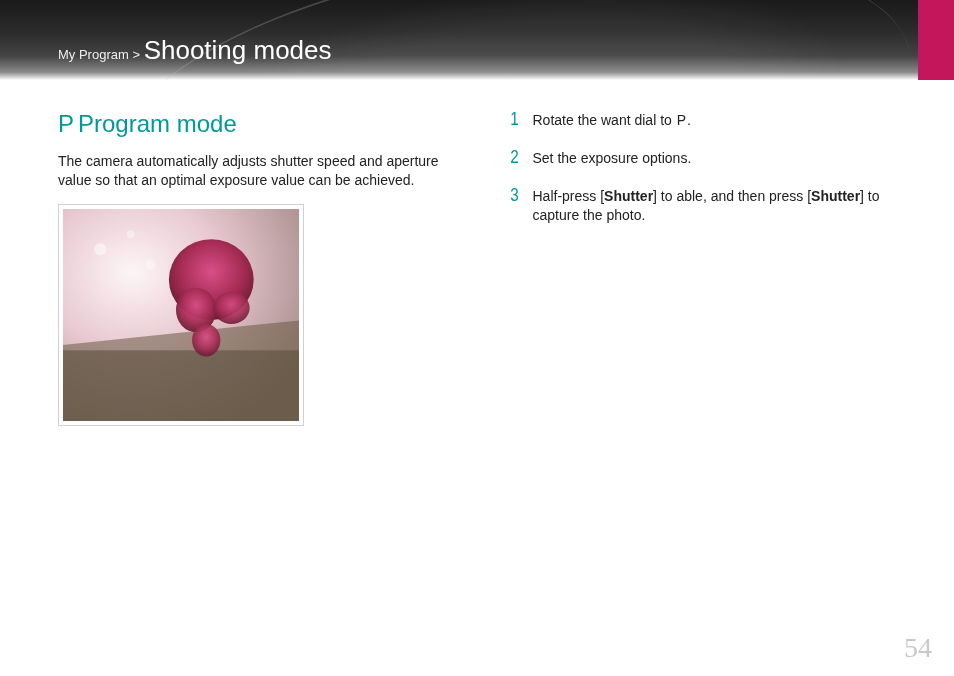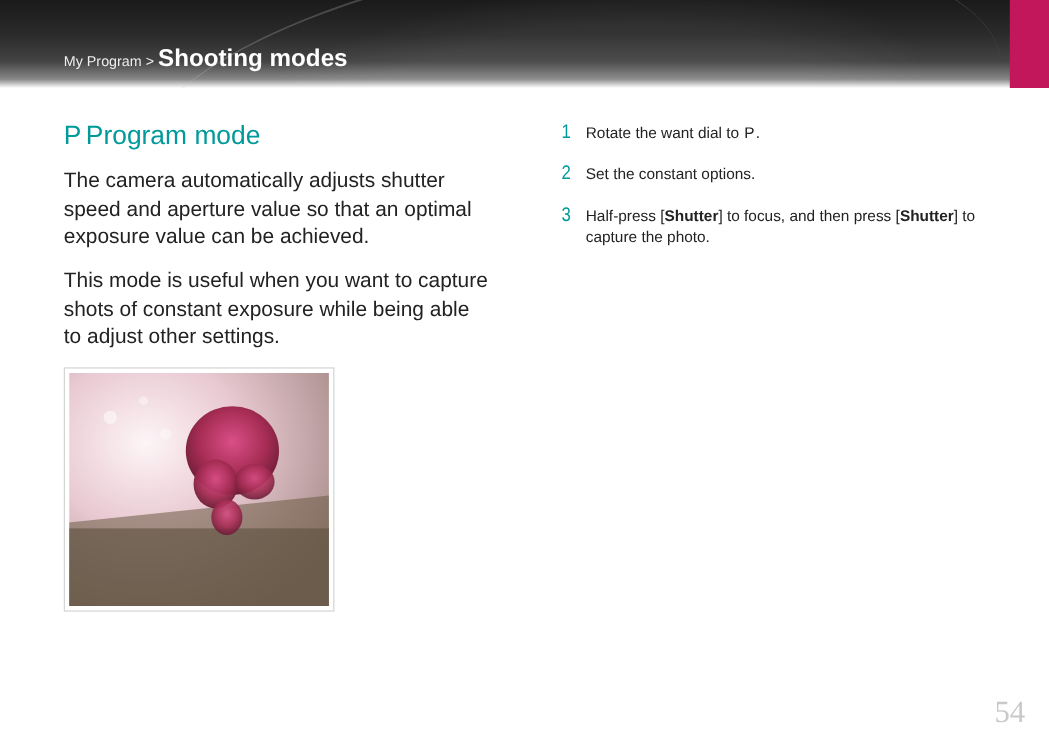--- a/index.html
+++ b/index.html
@@ -18,33 +18,33 @@
     transform: rotate(-8deg);
   }
   .tab {
     position: absolute; top: 0; right: 0; width: 36px; height: 80px;
     background: #c2185b;
   }
   .breadcrumb {
     position: absolute; left: 58px; bottom: 14px;
     color: #eee; font-size: 13px;
   }
-  .breadcrumb .section { font-size: 22px; font-weight: 700; color: #fff; }
+  .breadcrumb .section { font-size: 26px; font-weight: 400; color: #fff; }
   .content {
     display: flex; gap: 63px;
     padding: 30px 58px 0 58px;
   }
   .col { flex: 1 1 50%; }
   h2.title { color: #009a9a; font-weight: 400; font-size: 24px; margin-bottom: 14px; }
   h2.title .picon {
     display: inline-block; font-family: "Segoe UI", Arial, sans-serif;
     font-size: 24px; font-weight: 400; color: #009a9a; margin-right: 4px;
     transform: translateY(0px);
   }
-  p.body { font-size: 19px; line-height: 1.35; color: #222; margin-bottom: 14px; max-width: 410px; }
+  p.body { font-size: 14px; line-height: 1.35; color: #222; margin-bottom: 14px; max-width: 410px; }
   .photo-frame {
     width: 246px; height: 222px; border: 1px solid #d0d0d0; padding: 4px; background: #fff;
   }
   .photo { width: 100%; height: 100%; }
   ol.steps { list-style: none; padding: 0; margin: 0; }
   ol.steps li { display: flex; align-items: flex-start; margin-bottom: 18px; font-size: 14px; line-height: 1.35; }
   ol.steps li .num {
     flex: 0 0 18px; color: #009a9a; font-size: 18px; font-weight: 400; font-family: "Segoe UI", Arial, sans-serif;
     margin-right: 6px; line-height: 1; transform: scaleX(0.85);
   }
@@ -71,21 +71,20 @@
       <span>My Program</span><span> &gt; </span><span class="section">Shooting modes</span>
     </div>
   </div>
 
   <div class="content">
     <div class="col left">
       <h2 class="title">
         <span class="picon">P</span><span>Program mode</span>
       </h2>
       <p class="body">The camera automatically adjusts shutter speed and aperture value so that an optimal exposure value can be achieved.</p>
-      <p class="body">This mode is useful when you want to capture shots of constant exposure while being able to adjust other settings.</p>
       <div class="photo-frame">
         <svg class="photo" viewBox="0 0 240 210" preserveAspectRatio="xMidYMid slice">
           <defs>
             <radialGradient id="bk" cx="30%" cy="30%" r="80%">
               <stop offset="0%" stop-color="#fdf5f7"></stop>
               <stop offset="45%" stop-color="#e9c9d2"></stop>
               <stop offset="100%" stop-color="#a78d8a"></stop>
             </radialGradient>
             <radialGradient id="lf" cx="50%" cy="40%" r="60%">
               <stop offset="0%" stop-color="#d94f87"></stop>
@@ -112,26 +111,26 @@
     <div class="col right">
       <ol class="steps">
         <li>
           <span class="num">1</span>
           <span class="txt">
             <span>Rotate the want dial to </span><span class="inline-p">P</span><span>.</span>
           </span>
         </li>
         <li>
           <span class="num">2</span>
-          <span class="txt">Set the constant options.</span>
+          <span class="txt">Set the exposure options.</span>
         </li>
         <li>
           <span class="num">3</span>
           <span class="txt">
-            <span>Half-press [</span><b>Shutter</b><span>] to focus, and then press [</span><b>Shutter</b><span>] to capture the photo.</span>
+            <span>Half-press [</span><b>Shutter</b><span>] to able, and then press [</span><b>Shutter</b><span>] to capture the photo.</span>
           </span>
         </li>
       </ol>
     </div>
   </div>
 
   <div class="pagenum">54</div>
 </div>
 
 </body></html>

